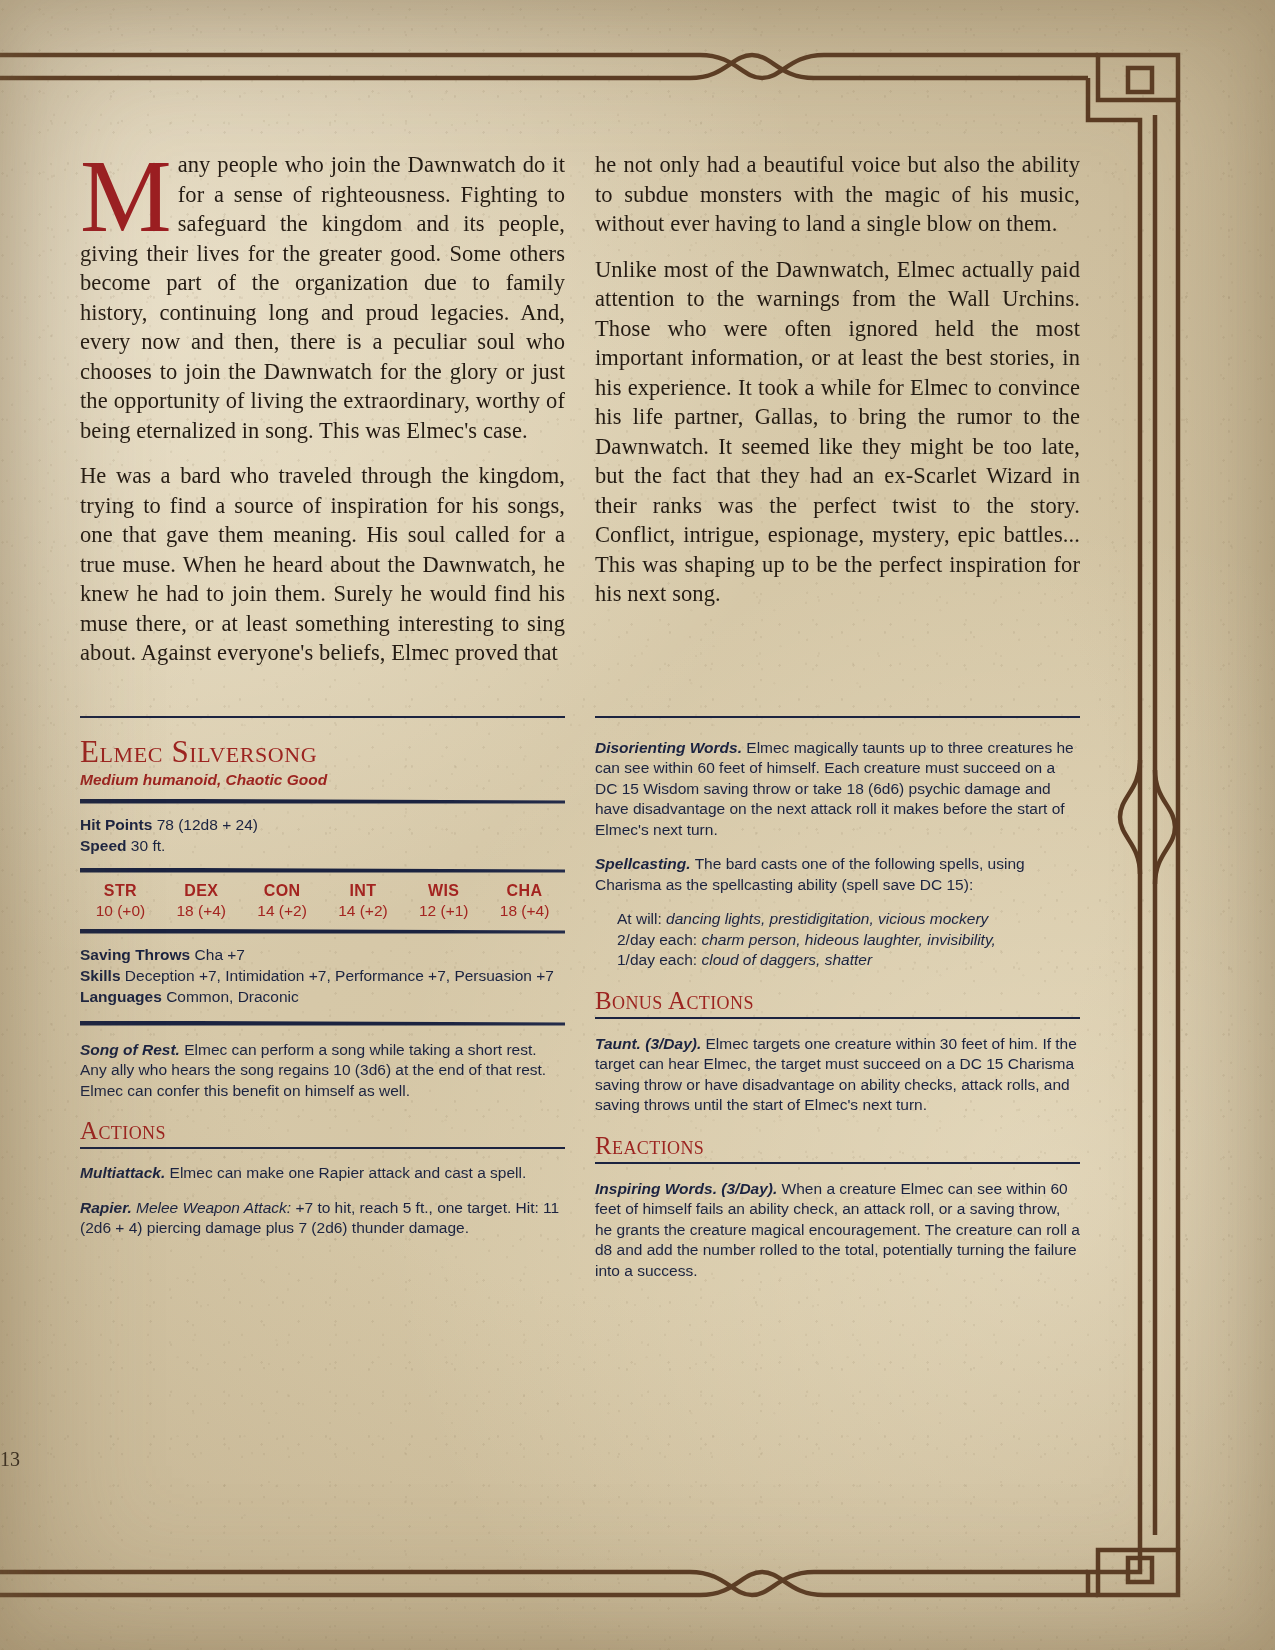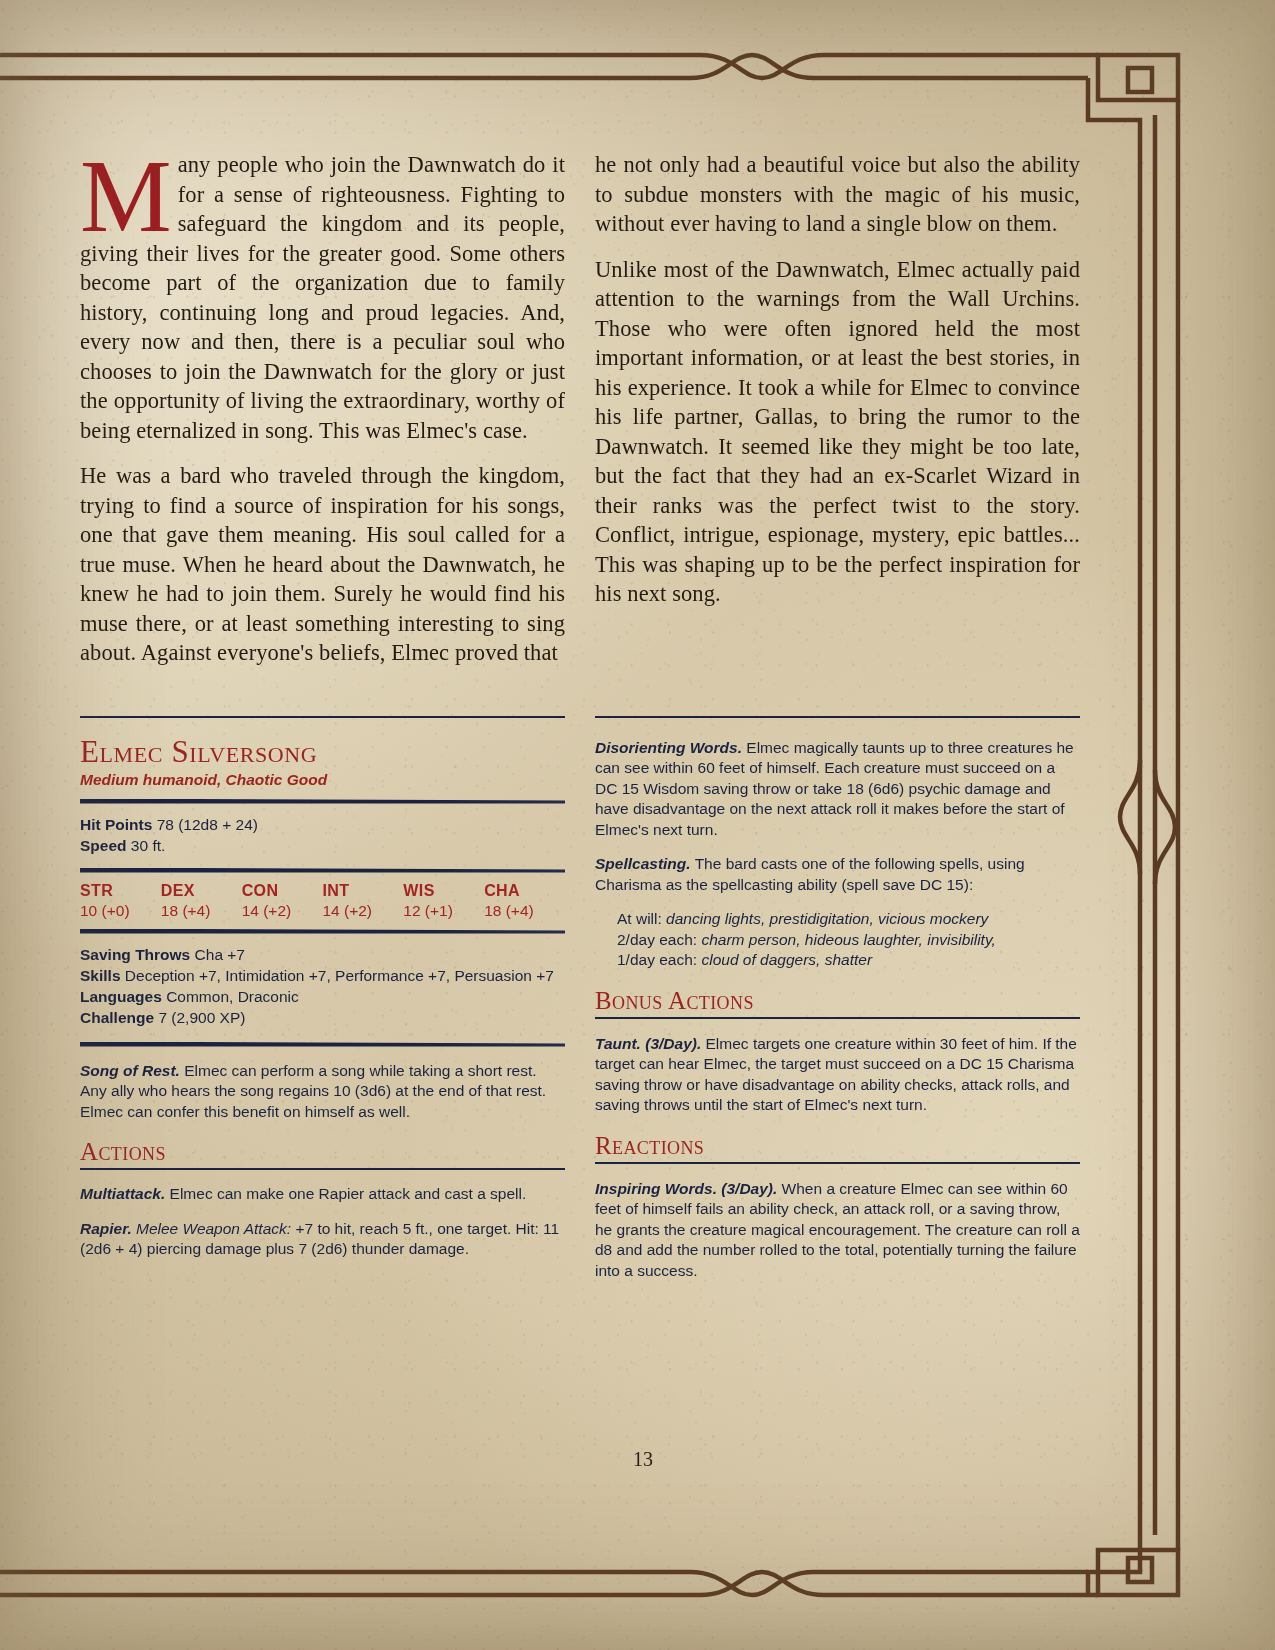--- a/index.html
+++ b/index.html
@@ -144,21 +144,21 @@
   }
   .sb-attr { margin: 0; }
   .sb-attr b { font-weight: bold; }
   .sb-attrs { margin: 10px 0 12px 0; }
   .sb-attrs2 { margin: 10px 0 14px 0; }
 
   
   .abilities {
     display: flex;
     margin: 9px 0 9px 0;
-    text-align: left;
+    text-align: center;
     color: #a32420;
     font-family: "Liberation Sans", sans-serif;
   }
   .ab-cell { flex: 1; }
   .ab-name {
     font-weight: bold;
     font-size: 16px;
     letter-spacing: 0.4px;
   }
   .ab-val {
@@ -194,24 +194,24 @@
     color: #1b2340;
     font-size: 15.5px;
     line-height: 20.5px;
     padding-left: 22px;
     margin: 12px 0 14px 0;
   }
   .spell-list em { font-style: italic; }
 
   .page-number {
     position: absolute;
-    left: 11px;
+    left: 0;
     right: 0;
     top: 1448px;
-    text-align: center;
+    text-align: left;
     font-family: "Liberation Serif", serif;
     font-size: 20px;
     color: #2a2018;
   }
 </style>
 </head>
 <body>
 
 <div class="page">
   <div class="grain"></div>
@@ -327,24 +327,20 @@
             <span>Cha +7</span>
           </div>
           <div class="sb-attr">
             <b>Skills</b>
             <span>Deception +7, Intimidation +7, Performance +7, Persuasion +7</span>
           </div>
           <div class="sb-attr">
             <b>Languages</b>
             <span>Common, Draconic</span>
           </div>
-          <div class="sb-attr">
-            <b>Challenge</b>
-            <span>7 (2,900 XP)</span>
-          </div>
         </div>
 
         <div class="rule-taper"></div>
 
         <p class="trait" style="margin-top:14px;">
           <span class="trait-name">Song of Rest.</span><span> Elmec can perform a song while taking a short rest. Any ally who hears the song regains 10 (3d6) at the end of that rest. Elmec can confer this benefit on himself as well.</span>
         </p>
 
         <h3 class="section-head">Actions</h3>
         <div class="rule-thin"></div>

